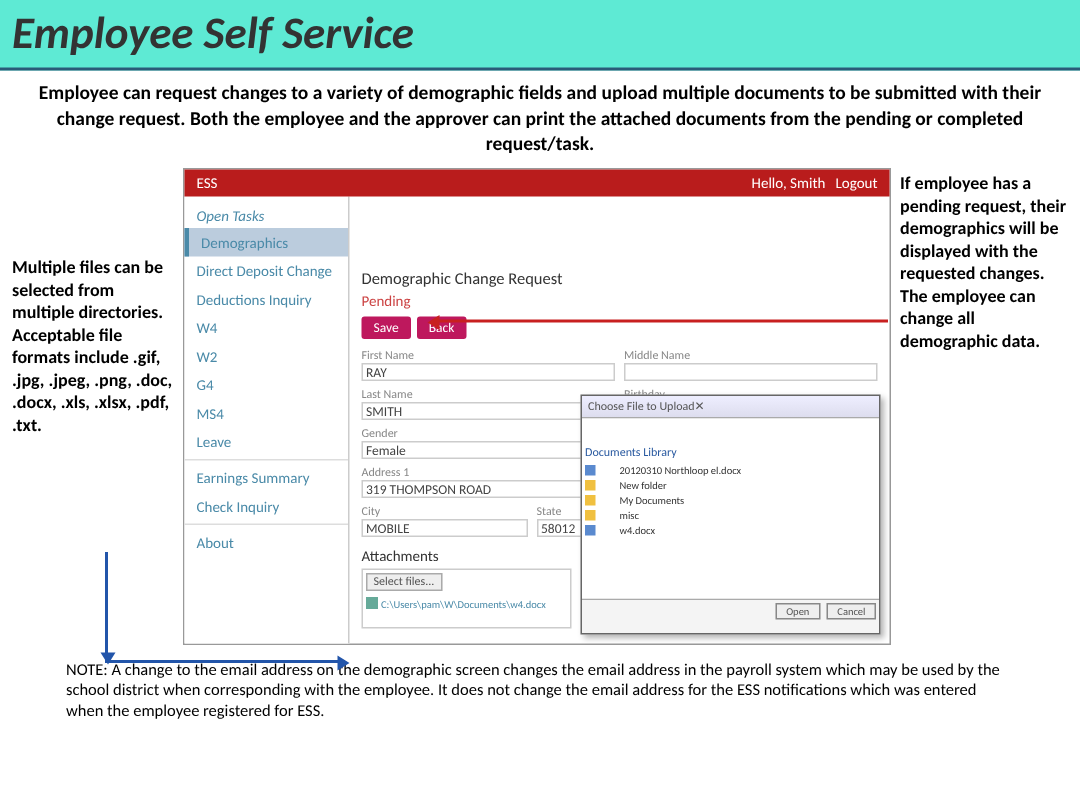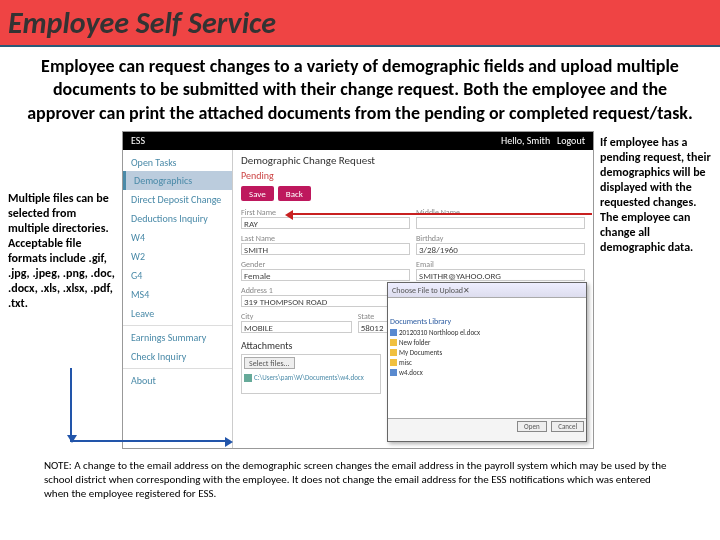--- a/index.html
+++ b/index.html
@@ -1,37 +1,37 @@
 <!DOCTYPE html>
 <html><head>
 <meta charset="utf-8">
 <style>
   * { box-sizing: border-box; margin: 0; padding: 0; }
   body { width: 720px; height: 540px; background: #fff; font-family: Calibri, Arial, sans-serif; position: relative; overflow: hidden; }
 
-  .title-bar { background: #ef4444; border-bottom: 2px solid #2a5a78; padding: 4px 8px; }
+  .title-bar { background: #5eead4; border-bottom: 2px solid #2a5a78; padding: 4px 8px; }
   .title-bar h1 { font-size: 30px; font-style: italic; font-weight: bold; color: #333; }
 
-  .intro { font-size: 18px; font-weight: bold; text-align: center; padding: 8px 24px 6px; line-height: 1.3; }
+  .intro { font-size: 13px; font-weight: bold; text-align: center; padding: 8px 24px 6px; line-height: 1.3; }
 
   .main-row { display: flex; padding: 0 8px; gap: 6px; }
   .left-note { width: 108px; font-size: 12px; font-weight: bold; line-height: 1.25; padding-top: 60px; }
   .center-shot { flex: 1; border: 1px solid #999; position: relative; display: flex; height: 318px; background: #fff; }
   .right-note { width: 112px; font-size: 12px; font-weight: bold; line-height: 1.25; padding-top: 4px; }
 
   
-  .app-hdr { position: absolute; top: 0; left: 0; right: 0; height: 18px; background: #000000; color: #fff; font-size: 10px; padding: 2px 8px; display: flex; justify-content: space-between; }
+  .app-hdr { position: absolute; top: 0; left: 0; right: 0; height: 18px; background: #b91c1c; color: #fff; font-size: 10px; padding: 2px 8px; display: flex; justify-content: space-between; }
   .app-body { display: flex; margin-top: 18px; width: 100%; }
   .side { width: 110px; background: #fff; border-right: 1px solid #ccc; font-size: 10px; }
-  .side-h { color: #4a8aa8; padding: 6px 8px 2px; font-size: 10px; }
+  .side-h { color: #4a8aa8; padding: 6px 8px 2px; font-size: 10px; font-style: italic; }
   .side a { display: block; padding: 3px 8px; color: #4a8aa8; font-size: 10px; text-decoration: none; }
   .side a.sel { background: #bcd; border-left: 3px solid #4a8aa8; }
   .side hr { border: none; border-top: 1px solid #ddd; margin: 2px 0; }
   .formarea { flex: 1; padding: 4px 8px; font-size: 9px; color: #555; position: relative; }
-  .form-title { font-size: 11px; margin-bottom: 2px; color: #333; }
+  .form-title { font-size: 11px; margin-bottom: 2px; color: #333; margin-top: 44px; }
   .pending { color: #c44; font-size: 10px; margin-bottom: 4px; }
   .btnrow { display: flex; gap: 4px; margin-bottom: 6px; }
   .btn-sm { background: #be185d; color: #fff; font-size: 9px; padding: 2px 8px; border-radius: 2px; }
   .frow { display: flex; gap: 6px; margin-bottom: 4px; }
   .fcol { flex: 1; }
   .flabel { color: #888; font-size: 8px; }
   .fbox { border: 1px solid #ccc; height: 12px; padding: 0 2px; font-size: 9px; color: #444; overflow: hidden; white-space: nowrap; }
   .attach-lbl { margin-top: 6px; font-size: 10px; color: #333; }
   .attach-box { border: 1px solid #ccc; width: 140px; height: 40px; margin-top: 2px; padding: 2px; }
   .select-btn { font-size: 8px; border: 1px solid #aaa; background: #eee; padding: 0 4px; display: inline-block; }
@@ -39,21 +39,21 @@
   .file-ic { width: 8px; height: 8px; background: #6a9; display: inline-block; }
 
   
   .dialog { position: absolute; right: 6px; bottom: 6px; width: 200px; height: 160px; border: 1px solid #666; background: #f4f4f4; font-size: 7px; box-shadow: 2px 2px 4px rgba(0,0,0,.3); }
   .dlg-hdr { background: linear-gradient(#eef,#dde); border-bottom: 1px solid #aaa; padding: 2px 4px; font-size: 8px; display: flex; }
   .dlg-body { display: flex; height: 120px; }
   .dlg-side { width: 56px; background: #fafafa; border-right: 1px solid #ccc; padding: 2px; }
   .dlg-side div { color: #357; margin-bottom: 2px; }
   .dlg-main { flex: 1; padding: 2px; background: #fff; }
   .dlg-title { color: #2a5aa0; font-size: 8px; margin-bottom: 2px; margin-top: 16px; }
-  .dlg-file { display: flex; align-items: center; gap: 2px; font-size: 7px; color: #333; margin-bottom: 1px; }
+  .dlg-file { display: flex; align-items: center; gap: 16px; font-size: 7px; color: #333; margin-bottom: 1px; }
   .dlg-ico { width: 7px; height: 7px; background: #f0c040; display: inline-block; }
   .dlg-ico.doc { background: #5a8acf; }
   .dlg-foot { border-top: 1px solid #aaa; padding: 2px; text-align: right; }
   .dlg-foot span { display: inline-block; border: 1px solid #888; background: #eee; padding: 0 6px; margin-left: 3px; }
 
   
   .arrow-red { position: absolute; height: 0; border-top: 2px solid #c82020; }
   .arrow-red::before { content: ""; position: absolute; left: -8px; top: -5px; border: 5px solid transparent; border-right: 8px solid #c82020; }
   .arrow-blue-v { position: absolute; width: 0; border-left: 2px solid #2255aa; }
   .arrow-blue-v::after { content: ""; position: absolute; bottom: -8px; left: -5px; border: 5px solid transparent; border-top: 8px solid #2255aa; }

